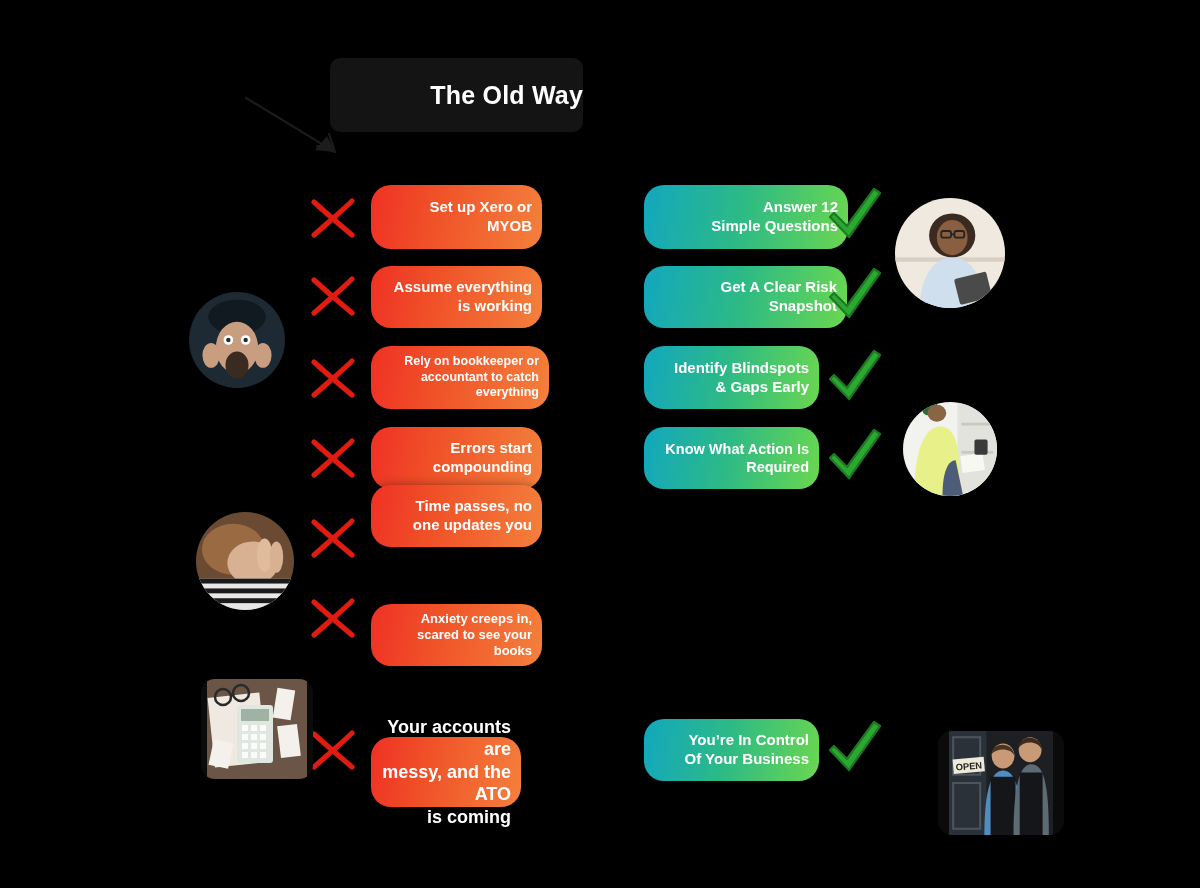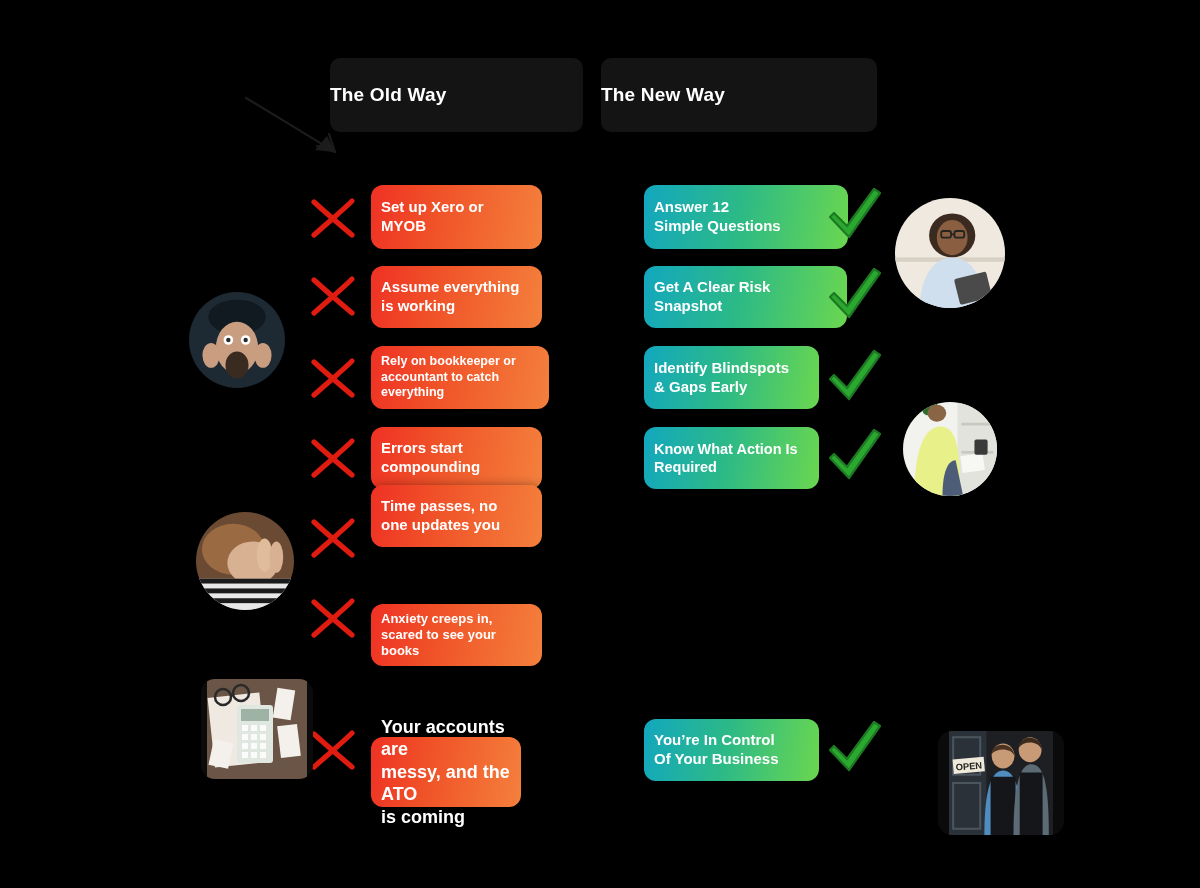--- a/index.html
+++ b/index.html
@@ -24,47 +24,47 @@
   }
 
   
   .col-header {
     position: absolute;
     background: #141414;
     border-radius: 10px;
     box-shadow: 0 6px 18px rgba(0,0,0,0.9);
     display: flex;
     align-items: center;
-    justify-content: flex-start;
+    justify-content: flex-end;
     color: #ffffff;
     font-weight: bold;
-    font-size: 19px;
+    font-size: 25px;
     letter-spacing: 0.2px;
   }
   #hdr-old { left: 330px; top: 58px; width: 253px; height: 74px; }
   #hdr-new { left: 601px; top: 58px; width: 276px; height: 74px; }
 
   
   .arrow-wrap {
     position: absolute;
     left: 243px;
     top: 92px;
     width: 110px;
     height: 70px;
     pointer-events: none;
   }
 
   
   .card {
     position: absolute;
-    border-radius: 12px;
+    border-radius: 20px;
     display: flex;
     align-items: center;
     justify-content: center;
-    text-align: left;
+    text-align: right;
     color: #ffffff;
     font-weight: bold;
     line-height: 1.25;
     box-shadow: 0 5px 14px rgba(0,0,0,0.85);
     box-sizing: border-box;
     padding: 6px 10px;
   }
   .card.problem {
     background: linear-gradient(100deg, #ef3124 0%, #f05228 38%, #f4803c 100%);
     left: 371px;
@@ -97,23 +97,20 @@
   .photo.rounded { border-radius: 14px; }
   .photo svg { display: block; width: 100%; height: 100%; }
 </style>
 </head>
 <body>
 
 <div class="stage">
 
   <div class="col-header" id="hdr-old">
     <span>The Old Way</span>
-  </div>
-  <div class="col-header" id="hdr-new">
-    <span>The New Way</span>
   </div>
 
   <div class="arrow-wrap">
     <svg viewBox="0 0 110 70" xmlns="http://www.w3.org/2000/svg">
       <path d="M3 6 C 30 22, 62 42, 92 60" stroke="#1c1c1c" stroke-width="2.2" fill="none" stroke-linecap="round"></path>
       <path d="M92 60 L 74 54 M92 60 L 86 42" stroke="#1c1c1c" stroke-width="2.2" fill="none" stroke-linecap="round"></path>
       <path d="M92 60 L 72 58 L 84 44 Z" fill="#1c1c1c"></path>
     </svg>
   </div>
 

